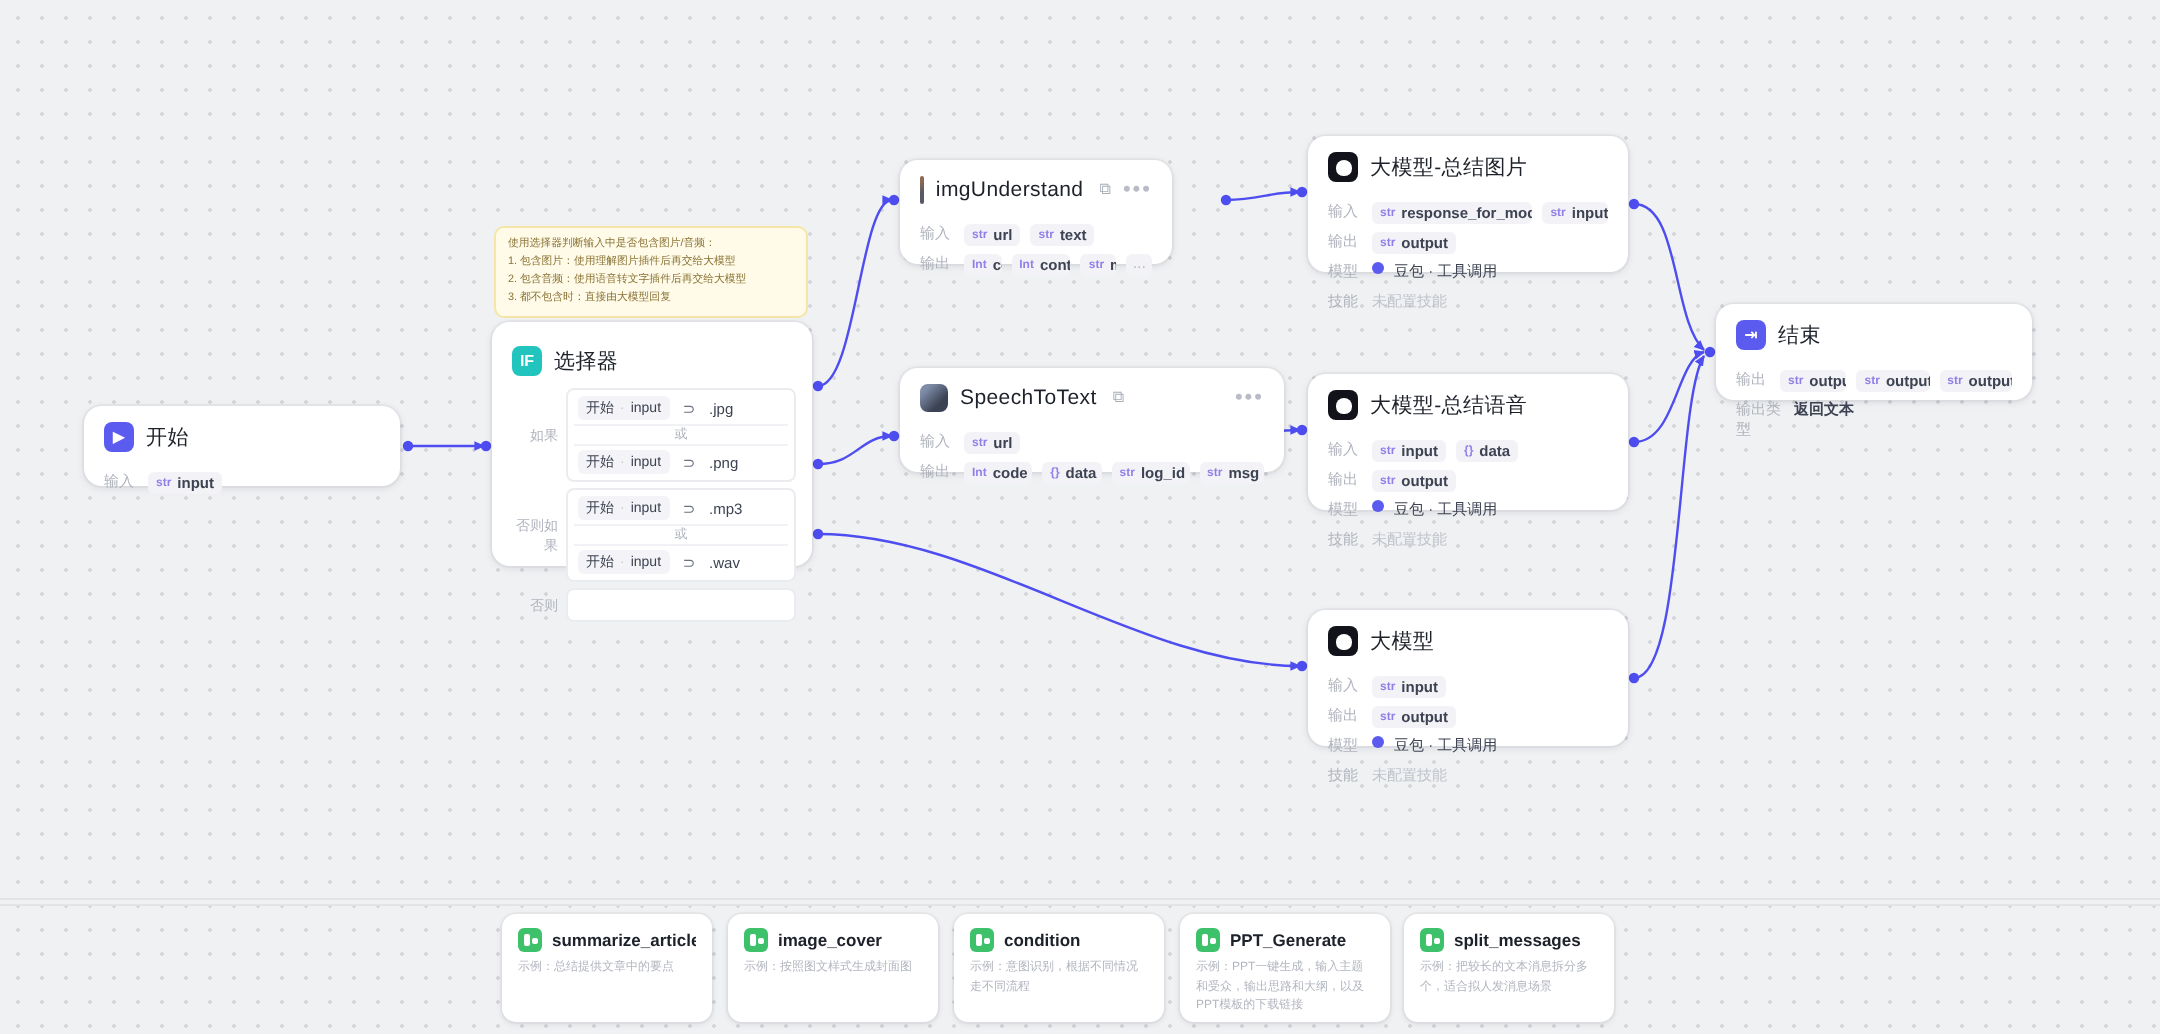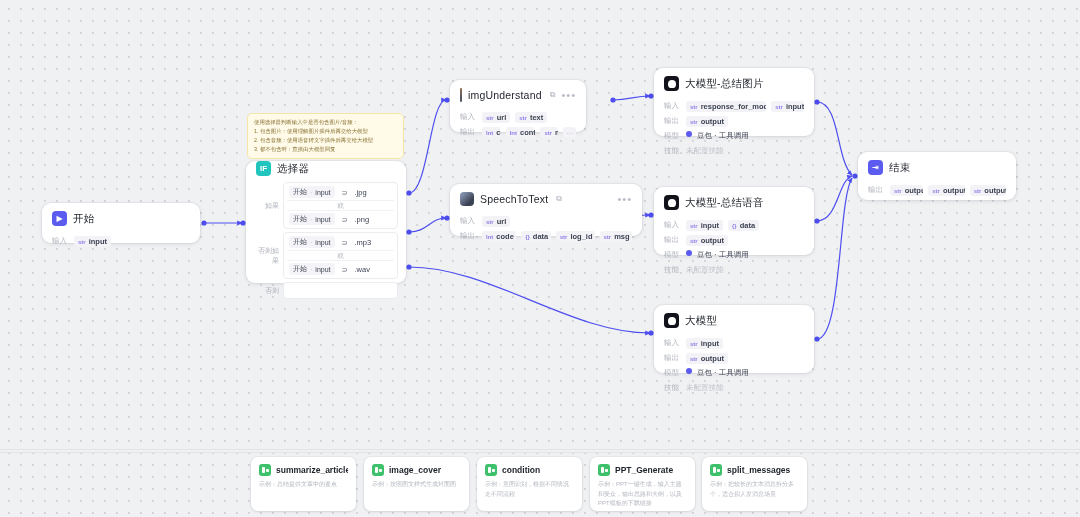--- a/index.html
+++ b/index.html
@@ -43,21 +43,21 @@
   }
   .chip .ty{font-size:6px;color:#8f7fe8;font-weight:bold;}
   .muted{font-size:7.5px;color:#bfc3cb;}
   .dotmark{width:6px;height:6px;border-radius:50%;background:#5b5bf0;display:inline-block;}
   .more{font-size:8px;color:#b7bcc6;background:#f3f3f7;border-radius:3px;padding:0 3px;line-height:10px;}
 
   
   #n-start{left:42px;top:203px;width:158px;height:40px;}
   
   #n-sel{left:246px;top:161px;width:160px;height:122px;background:#fff;}
-  .sel-hd{display:flex;align-items:center;gap:6px;padding:0 10px 6px 10px;}
+  .sel-hd{display:flex;align-items:center;gap:6px;padding:12px 10px 6px 10px;}
   .sel-body{padding:0 8px 8px 8px;}
   .cond-group{display:flex;align-items:center;gap:4px;margin-bottom:3px;}
   .cond-key{font-size:7px;color:#b0b4bd;width:25px;text-align:right;flex:0 0 auto;}
   .cond-box{flex:1;border:1px solid #ebecf0;border-radius:4px;background:#fff;padding:2px 3px;}
   .cond-line{display:flex;align-items:center;gap:4px;padding:1px 2px;}
   .cl-var{background:#f4f4f8;border-radius:3px;font-size:7px;color:#3d4352;padding:1px 4px;
           flex:0 0 auto;display:inline-flex;gap:3px;align-items:center;}
   .cl-var .sep{color:#c3c6ce;}
   .cl-op{font-size:7.5px;color:#6b7180;width:12px;text-align:center;flex:0 0 auto;}
   .cl-val{font-size:7.5px;color:#3d4352;flex:1;}
@@ -445,20 +445,24 @@
       </span>
       <span class="chip">
         <span class="ty">str</span>
         <span>output1</span>
       </span>
       <span class="chip">
         <span class="ty">str</span>
         <span>output2</span>
       </span>
     </div>
+    <div class="row">
+      <span class="rlab" style="width:24px">输出类型</span>
+      <span style="font-size:7.5px;color:#3d4352;font-weight:bold;">返回文本</span>
+    </div>
   </div>
 </div>
 
 <div id="tray">
   <div class="card" style="left:251px">
     <div class="card-hd">
       <span class="gicon"></span>
       <span class="card-t">summarize_article</span>
     </div>
     <div class="card-d">示例：总结提供文章中的要点</div>

